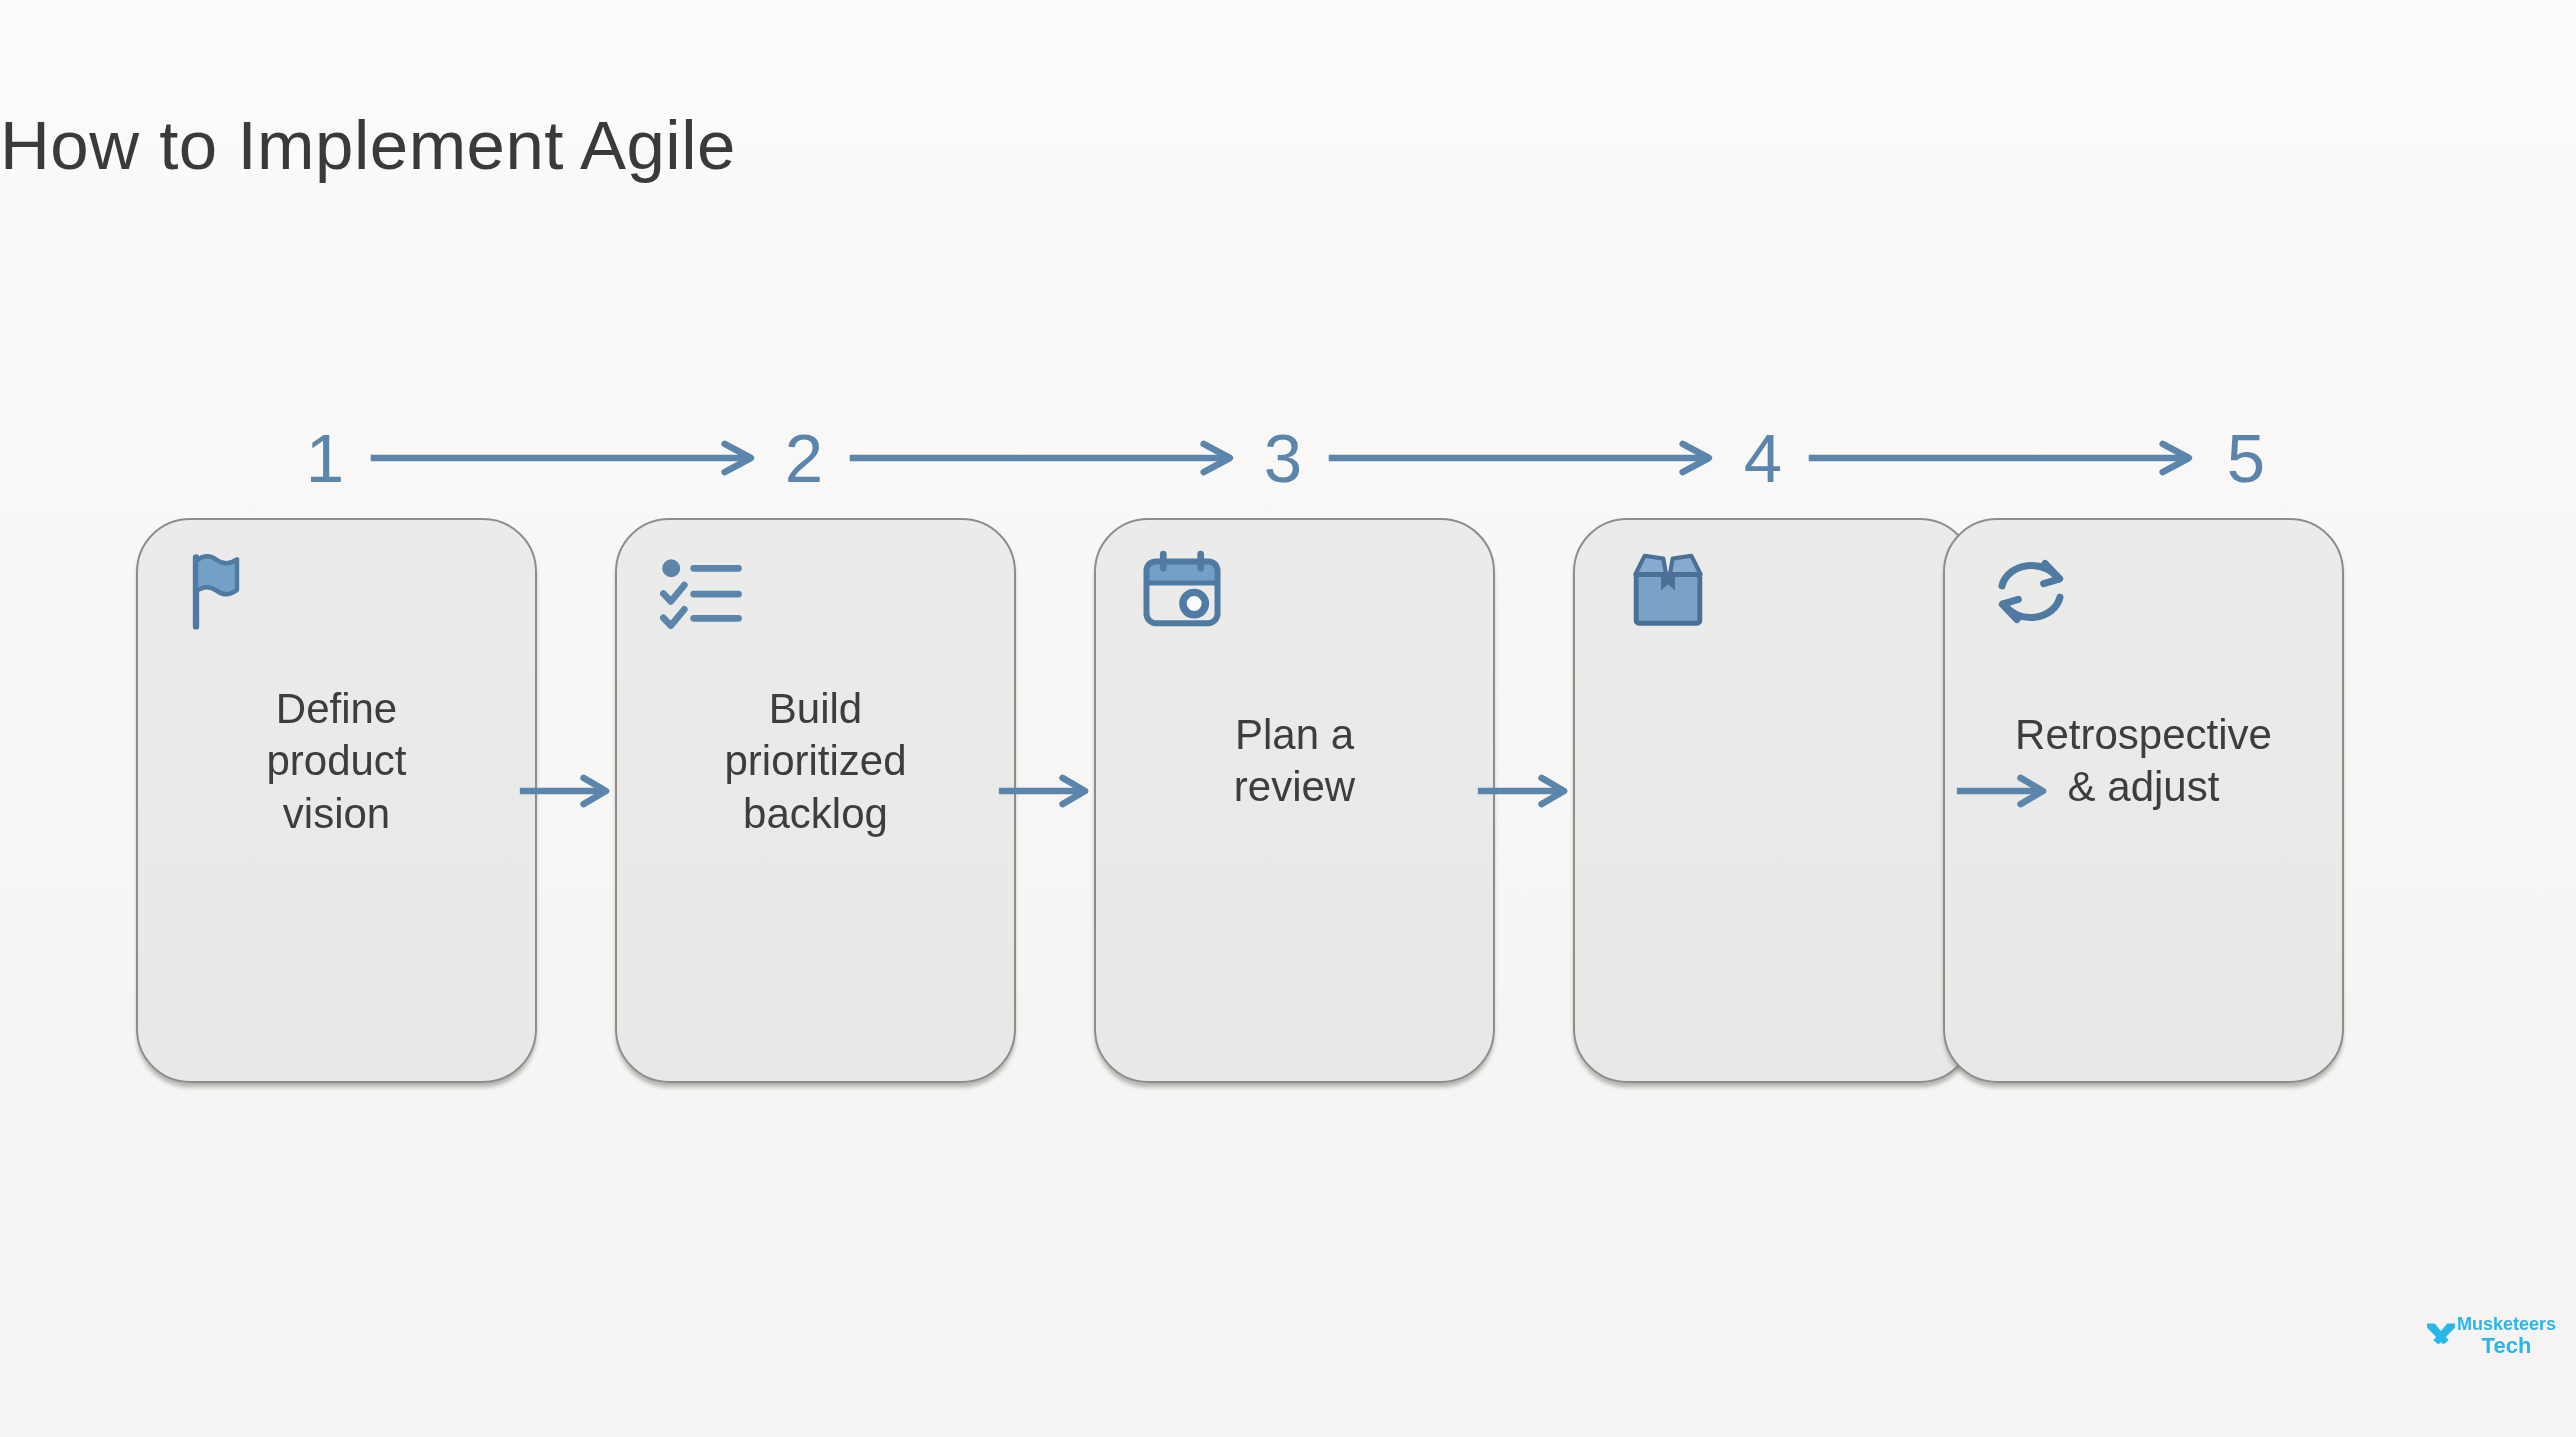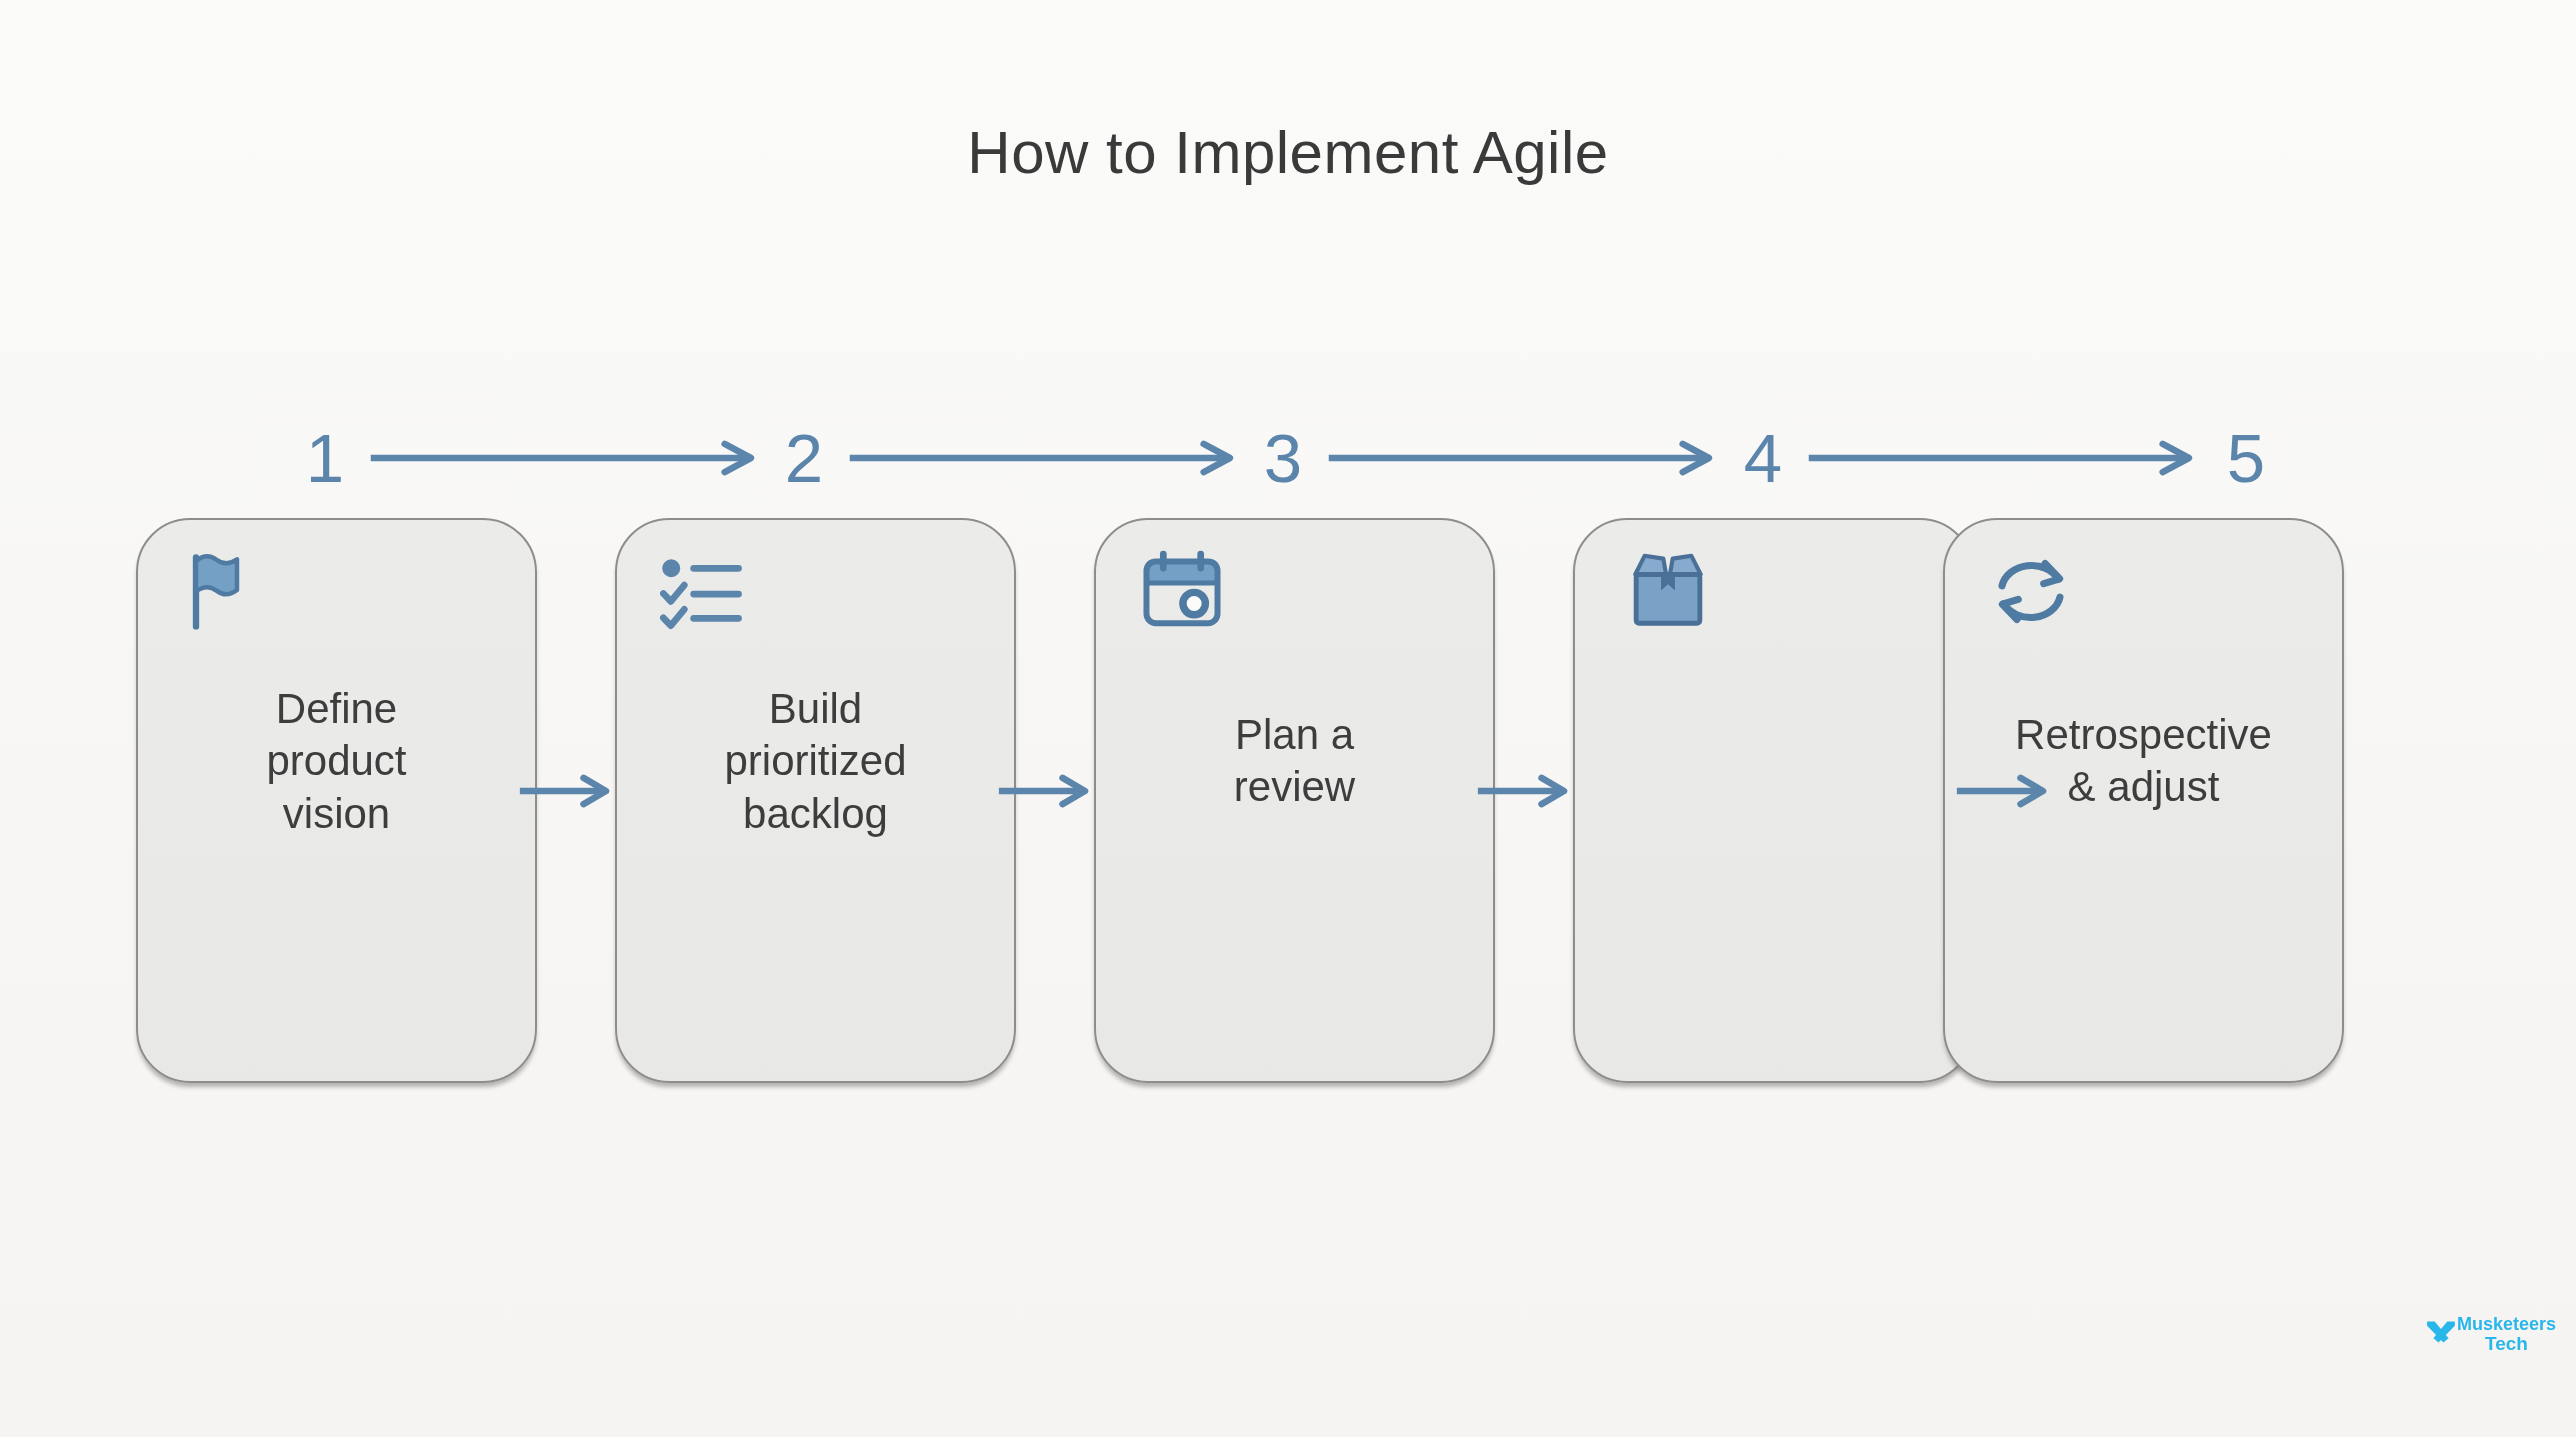--- a/index.html
+++ b/index.html
@@ -2,22 +2,22 @@
 <html style="font-size:15px"><head>
 <meta charset="utf-8">
 <style>
   html, body { margin:0; padding:0; background:#f8f8f6; }
   .stage {
     position:relative; width:2576px; height:1438px; overflow:hidden;
     background:linear-gradient(180deg,#fbfbfa 0%, #f7f6f4 60%, #f5f4f2 100%);
     font-family:"Liberation Sans", sans-serif;
   }
   .title {
-    position:absolute; top:118px; left:0; width:100%;
-    text-align:center; font-size:60px; font-weight:500;
+    position:absolute; top:106px; left:0; width:100%;
+    font-size:69px; font-weight:500;
     color:#3a3a3a; letter-spacing:0.5px;
   }
   .step-number {
     position:absolute; transform:translate(-50%,-50%);
     font-size:69px; font-weight:400; color:#5c85ac;
   }
   .arrow { position:absolute; }
   .card {
     position:absolute; width:401px; height:565px;
     background:linear-gradient(180deg,#ebebea 0%, #e8e8e6 100%);
@@ -33,21 +33,21 @@
     color:#3d3d3d; white-space:pre-line; padding:0 19px;
   }
   .logo {
     position:absolute; left:2425px; top:1309px; width:131px;
     display:flex; align-items:center;
   }
   .logo-text {
     color:#29b7ea; font-weight:bold; font-size:18px; line-height:1.1;
     text-align:center; margin-top:5.6px;
   }
-  .logo-text .l2 { font-size:19px; }
+  .logo-text .l2 { font-size:22px; }
 </style>
 </head>
 <body>
 
 <div class="stage">
 
   <div class="title">How to Implement Agile</div>
 
   <div class="step-number" style="left:325px; top:458px;">1</div>
   <div class="step-number" style="left:804px; top:458px;">2</div>

